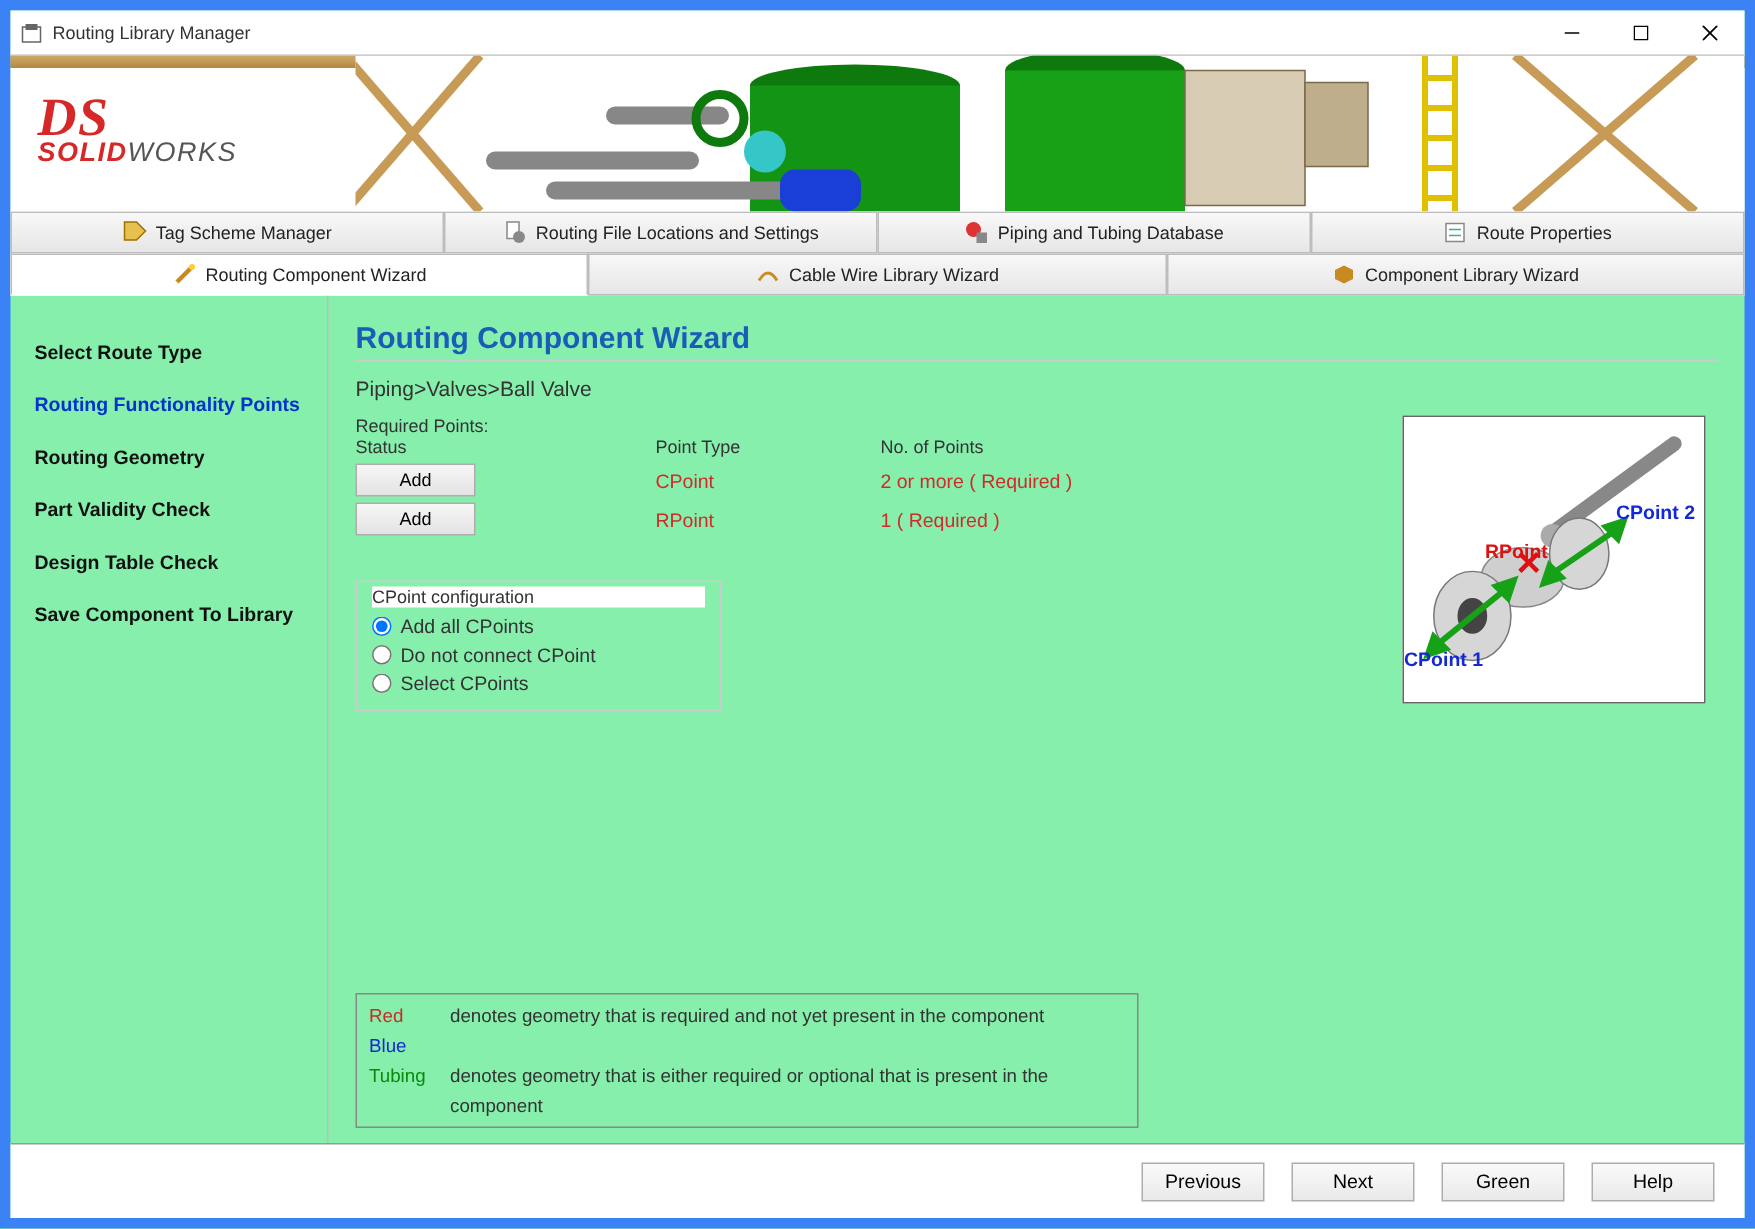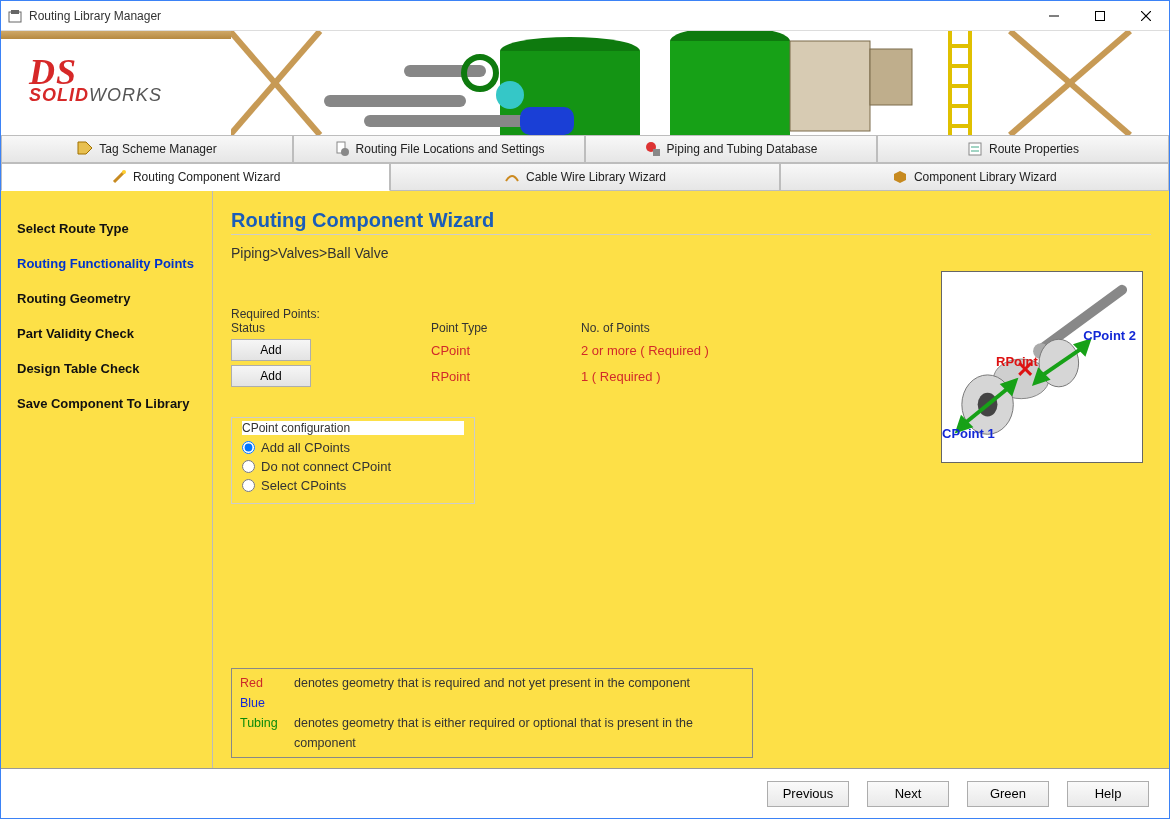--- a/index.html
+++ b/index.html
@@ -6,24 +6,24 @@
   body {
     margin: 0;
     font-family: "Segoe UI", Tahoma, sans-serif;
     font-size: 13px;
     background: #fff;
     color: #333;
   }
   .window {
     width: 1170px;
     height: 819px;
-    border: 1px solid #3b82f6;
+    border: 7px solid #3b82f6;
     display: flex;
     flex-direction: column;
-    background: #fde047;
+    background: #86efac;
     position: relative;
   }
   
   .titlebar {
     height: 30px;
     display: flex;
     align-items: center;
     background: #fff;
     border-bottom: 1px solid #ddd;
   }
@@ -45,21 +45,21 @@
   .banner {
     height: 104px;
     background: linear-gradient(180deg,#cfa868 0%, #b58840 8%, #a27830 8%, #fff 8%);
     position: relative;
     overflow: hidden;
   }
   .banner .art {
     position: absolute; left: 230px; right: 0; top: 0; bottom: 0;
   }
   .logo-block {
-    position: absolute; left: 28px; top: 32px;
+    position: absolute; left: 18px; top: 32px;
     color: #d62828;
     font-weight: 600;
     letter-spacing: 1px;
   }
   .logo-block .ds { font-size: 36px; line-height: 0.5; font-style: italic; font-family: Georgia, serif; font-weight: bold;}
   .logo-block .brand { font-size: 18px; margin-top: 4px; font-style: italic;}
   .logo-block .brand .light { font-weight: 400; color: #555; }
 
   
   .art svg { width: 100%; height: 100%; }
@@ -137,21 +137,21 @@
     margin-top: 4px;
   }
   .add-btn {
     width: 80px; height: 22px;
     background: linear-gradient(#f6f6f6,#e3e3e3);
     border: 1px solid #adadad;
     font-size: 12px;
     cursor: default;
   }
   .red-text { color: #d12a2a; font-size: 13px; }
-  .req-label { font-size: 12px; margin-top: 36px; }
+  .req-label { font-size: 12px; }
 
   .cpoint-group {
     margin-top: 30px;
     border: 1px solid #ccc;
     padding: 4px 10px 10px 10px;
     width: 244px;
     font-size: 13px;
     position: relative;
   }
   .cpoint-group .group-title {

